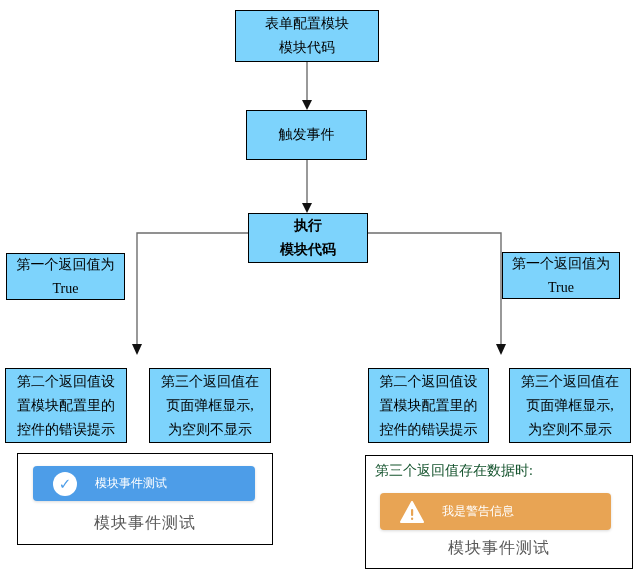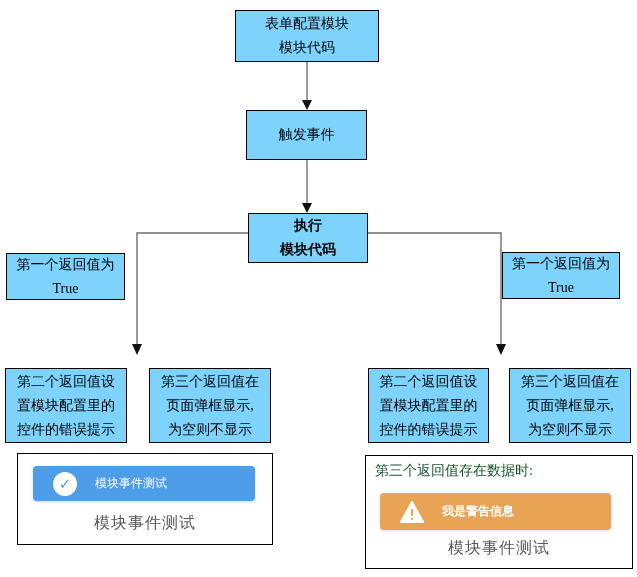--- a/index.html
+++ b/index.html
@@ -114,21 +114,21 @@
   <div class="panel" style="left:17px; top:453px; width:256px; height:92px;">
     <div class="toast toast-info" style="left:15px; top:12px; width:222px; height:35px;">
       <span class="check-circle">✓</span>
       <span>模块事件测试</span>
     </div>
     <div class="page-title" style="top:59px;">模块事件测试</div>
   </div>
 
   <div class="panel" style="left:365px; top:455px; width:268px; height:114px;">
     <div class="panel-caption">第三个返回值存在数据时:</div>
-    <div class="toast toast-warn" style="left:14px; top:37px; width:231px; height:37px;font-weight:bold;">
+    <div class="toast toast-warn" style="left:14px; top:37px; width:231px; height:37px;">
       <svg class="warn-icon" width="24" height="22" viewBox="0 0 24 22">
         <path d="M12 1 L23 21 H1 Z" fill="#ffffff" stroke="#ffffff" stroke-width="2" stroke-linejoin="round"></path>
         <rect x="11" y="8" width="2.2" height="7" rx="1" fill="#e8a454"></rect>
         <rect x="11" y="16.6" width="2.2" height="2.4" rx="1" fill="#e8a454"></rect>
       </svg>
       <span>我是警告信息</span>
     </div>
     <div class="page-title" style="top:82px;">模块事件测试</div>
   </div>
 

